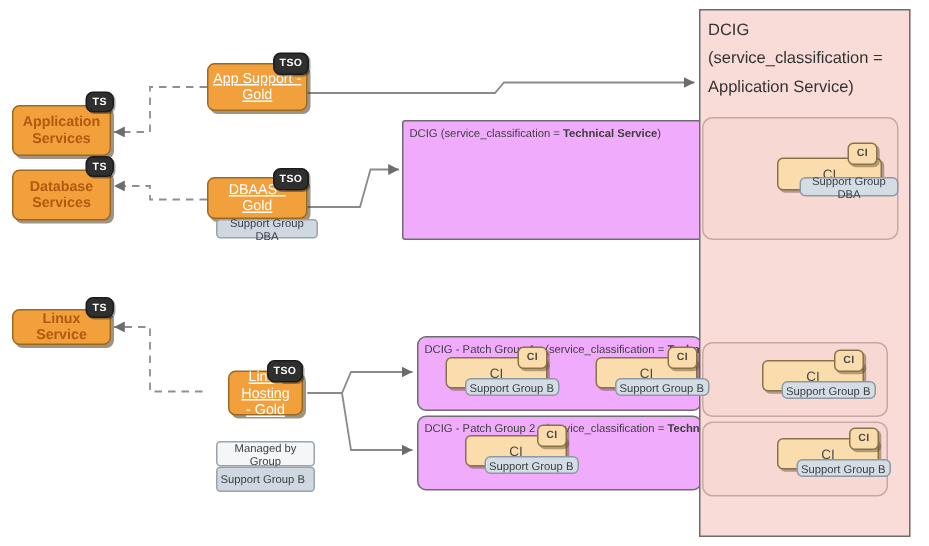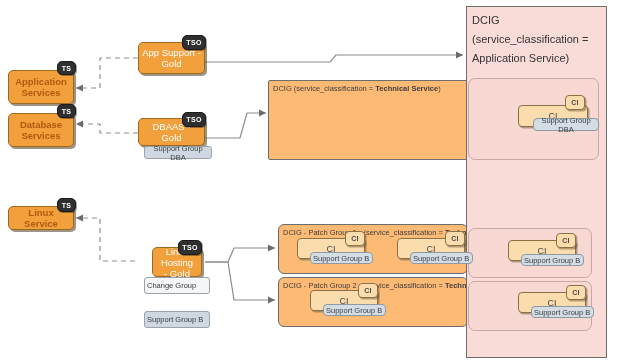--- a/index.html
+++ b/index.html
@@ -30,21 +30,21 @@
     line-height: 11px;
     text-align: center;
     display: flex;
     align-items: center;
     justify-content: center;
     box-shadow: 2px 2px 0 0 rgba(80,60,30,.55);
     padding: 2px 3px;
     z-index: 6;
     font-weight: bold;
   }
-  .svc.gold { color: #ffffff; font-weight: 400; }
+  .svc.gold { color: #ffffff; font-weight: 400; text-decoration: underline; }
 
   
   .badge {
     position: absolute;
     background: #2f2f2f;
     border: 1px solid #1b1b1b;
     border-radius: 5px;
     color: #ffffff;
     font-size: 7px;
     font-weight: bold;
@@ -71,21 +71,21 @@
     text-align: center;
     z-index: 8;
     padding: 0 2px;
   }
   .chip.blue { background: #cfd8e0; }
   .chip.sg   { background: #d5dde4; border-color: #8e99a3; border-radius: 4px; }
 
   
   .dcig {
     border: 1px solid #6d6d6d;
-    background: #fdba74;
+    background: #f0abfc;
     border-radius: 2px;
     z-index: 2;
   }
   .dcig .dcig-label {
     font-size: 7.5px;
     color: #3d3d3d;
     padding: 3px 4px 0 4px;
     line-height: 9.5px;
     white-space: nowrap;
   }
@@ -199,22 +199,22 @@
     <span>Support Group DBA</span>
   </div>
 
   <div class="node svc gold" style="left:152px; top:247px; width:50px; height:30px;">
     <span style="white-space:pre-line">Linux Hosting
 - Gold</span>
   </div>
   <div class="badge tso" style="left:178px; top:240px;">
     <span>TSO</span>
   </div>
-  <div class="chip" style="position:absolute; left:144px; top:277px; width:66px; height:17px;">
-    <span>Change Group</span>
+  <div class="chip" style="position:absolute; left:144px; top:294px; width:66px; height:17px;">
+    <span>Managed by Group</span>
   </div>
   <div class="chip blue" style="position:absolute; left:144px; top:311px; width:66px; height:17px;">
     <span>Support Group B</span>
   </div>
 
   <div class="pink-outer" style="position:absolute; left:466px; top:6px; width:141px; height:352px;">
     <div class="dcig-label">
       <span>DCIG (service_classification = </span><span>Application Service</span><span>)</span>
     </div>
   </div>

